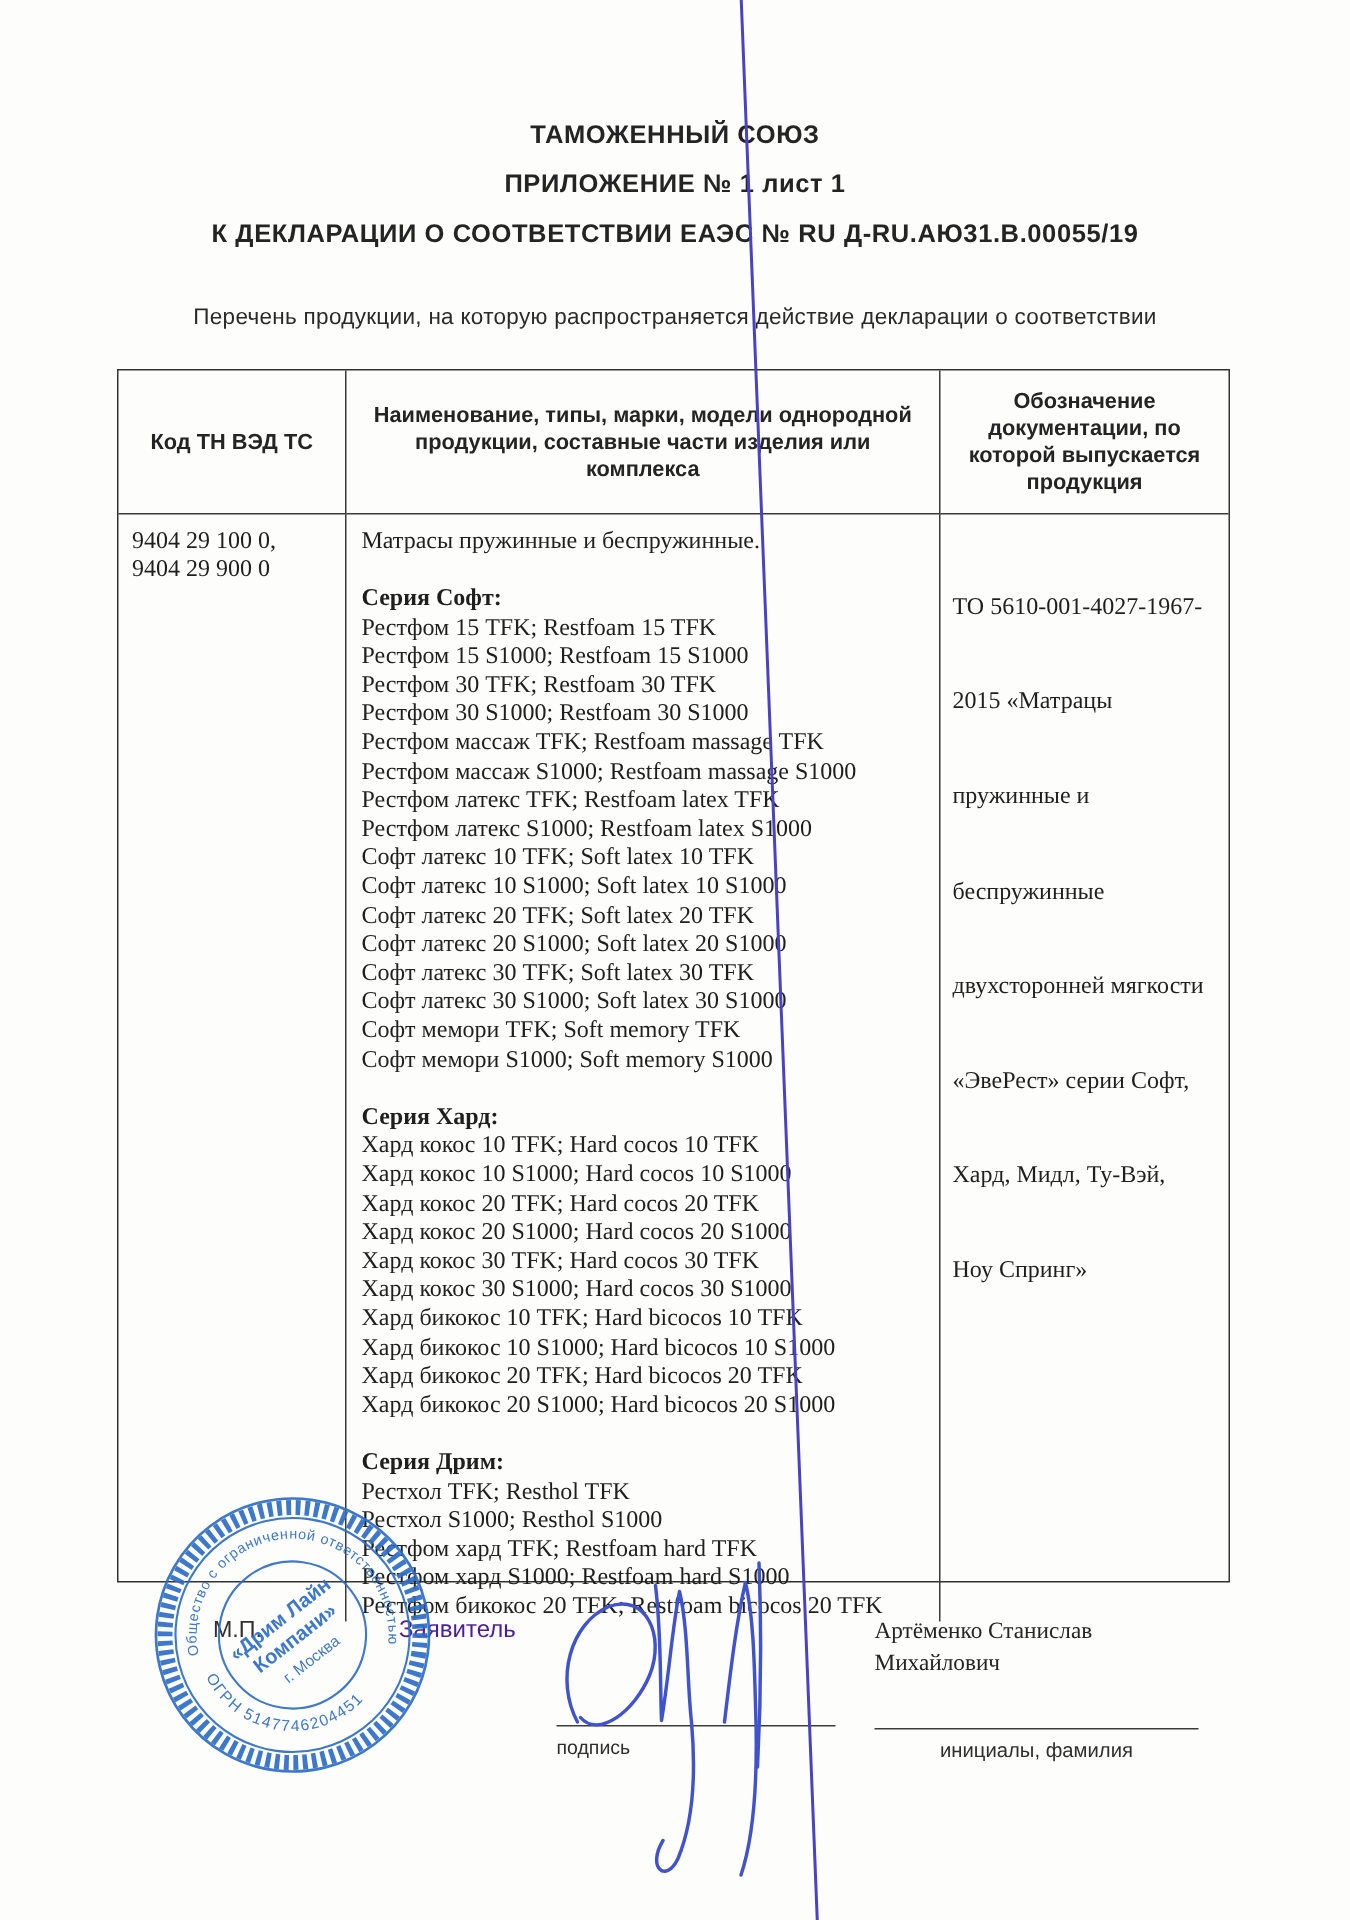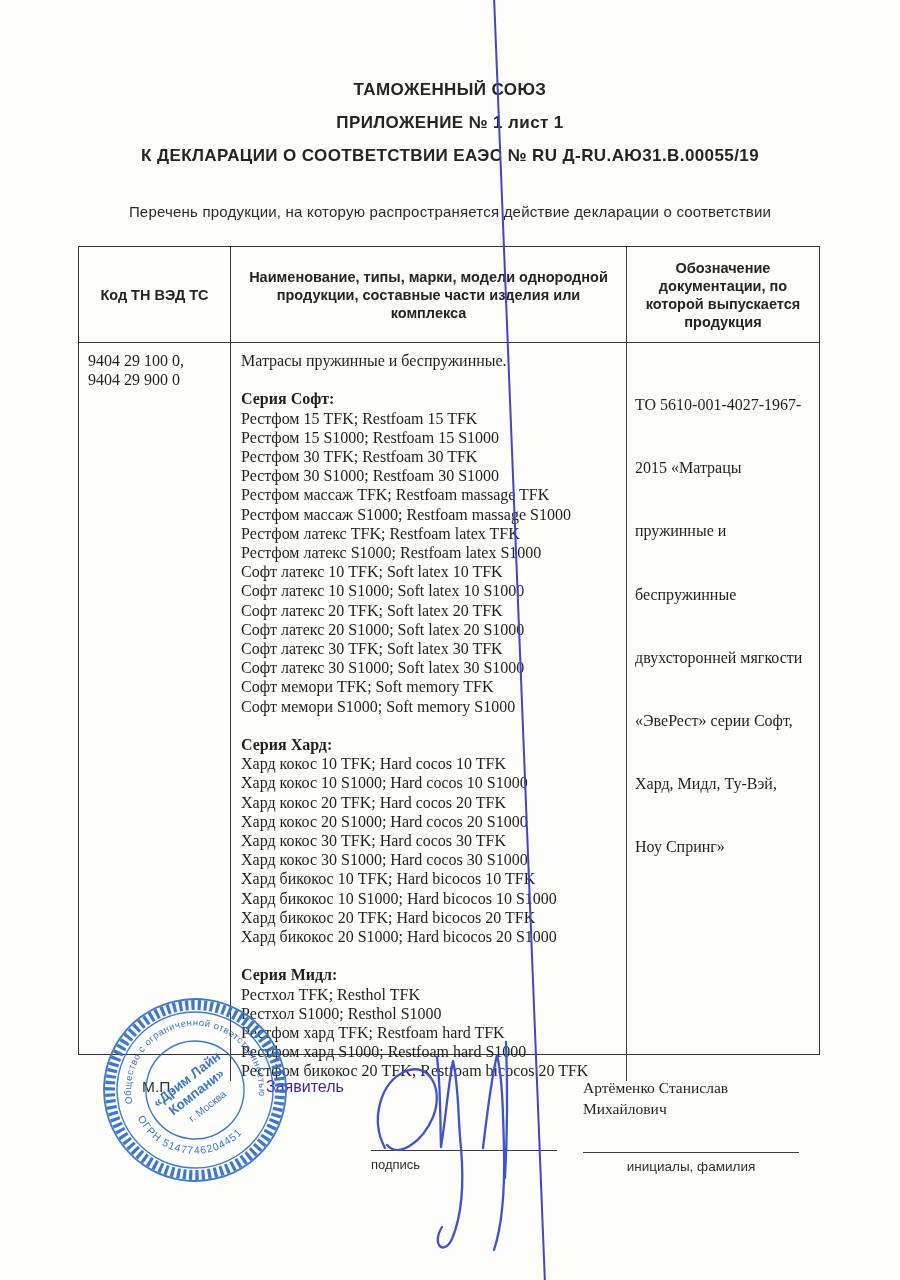--- a/index.html
+++ b/index.html
@@ -111,21 +111,21 @@
           <div class="line">Хард кокос 20 TFK; Hard cocos 20 TFK</div>
           <div class="line">Хард кокос 20 S1000; Hard cocos 20 S1000</div>
           <div class="line">Хард кокос 30 TFK; Hard cocos 30 TFK</div>
           <div class="line">Хард кокос 30 S1000; Hard cocos 30 S1000</div>
           <div class="line">Хард бикокос 10 TFK; Hard bicocos 10 TFK</div>
           <div class="line">Хард бикокос 10 S1000; Hard bicocos 10 S1000</div>
           <div class="line">Хард бикокос 20 TFK; Hard bicocos 20 TFK</div>
           <div class="line">Хард бикокос 20 S1000; Hard bicocos 20 S1000</div>
         </div>
         <div class="sect-block">
-          <div class="line bold">Серия Мидл:</div>
+          <div class="line bold">Серия Дрим:</div>
           <div class="line">Рестхол TFK; Resthol TFK</div>
           <div class="line">Рестхол S1000; Resthol S1000</div>
           <div class="line">Рестфом хард TFK; Restfoam hard TFK</div>
           <div class="line">Рестфом хард S1000; Restfoam hard S1000</div>
           <div class="line">Рестфом бикокос 20 TFK; Restfoam bicocos 20 TFK</div>
         </div>
       </div>
   </div>
 
   <div class="cell bcell b3 last">

